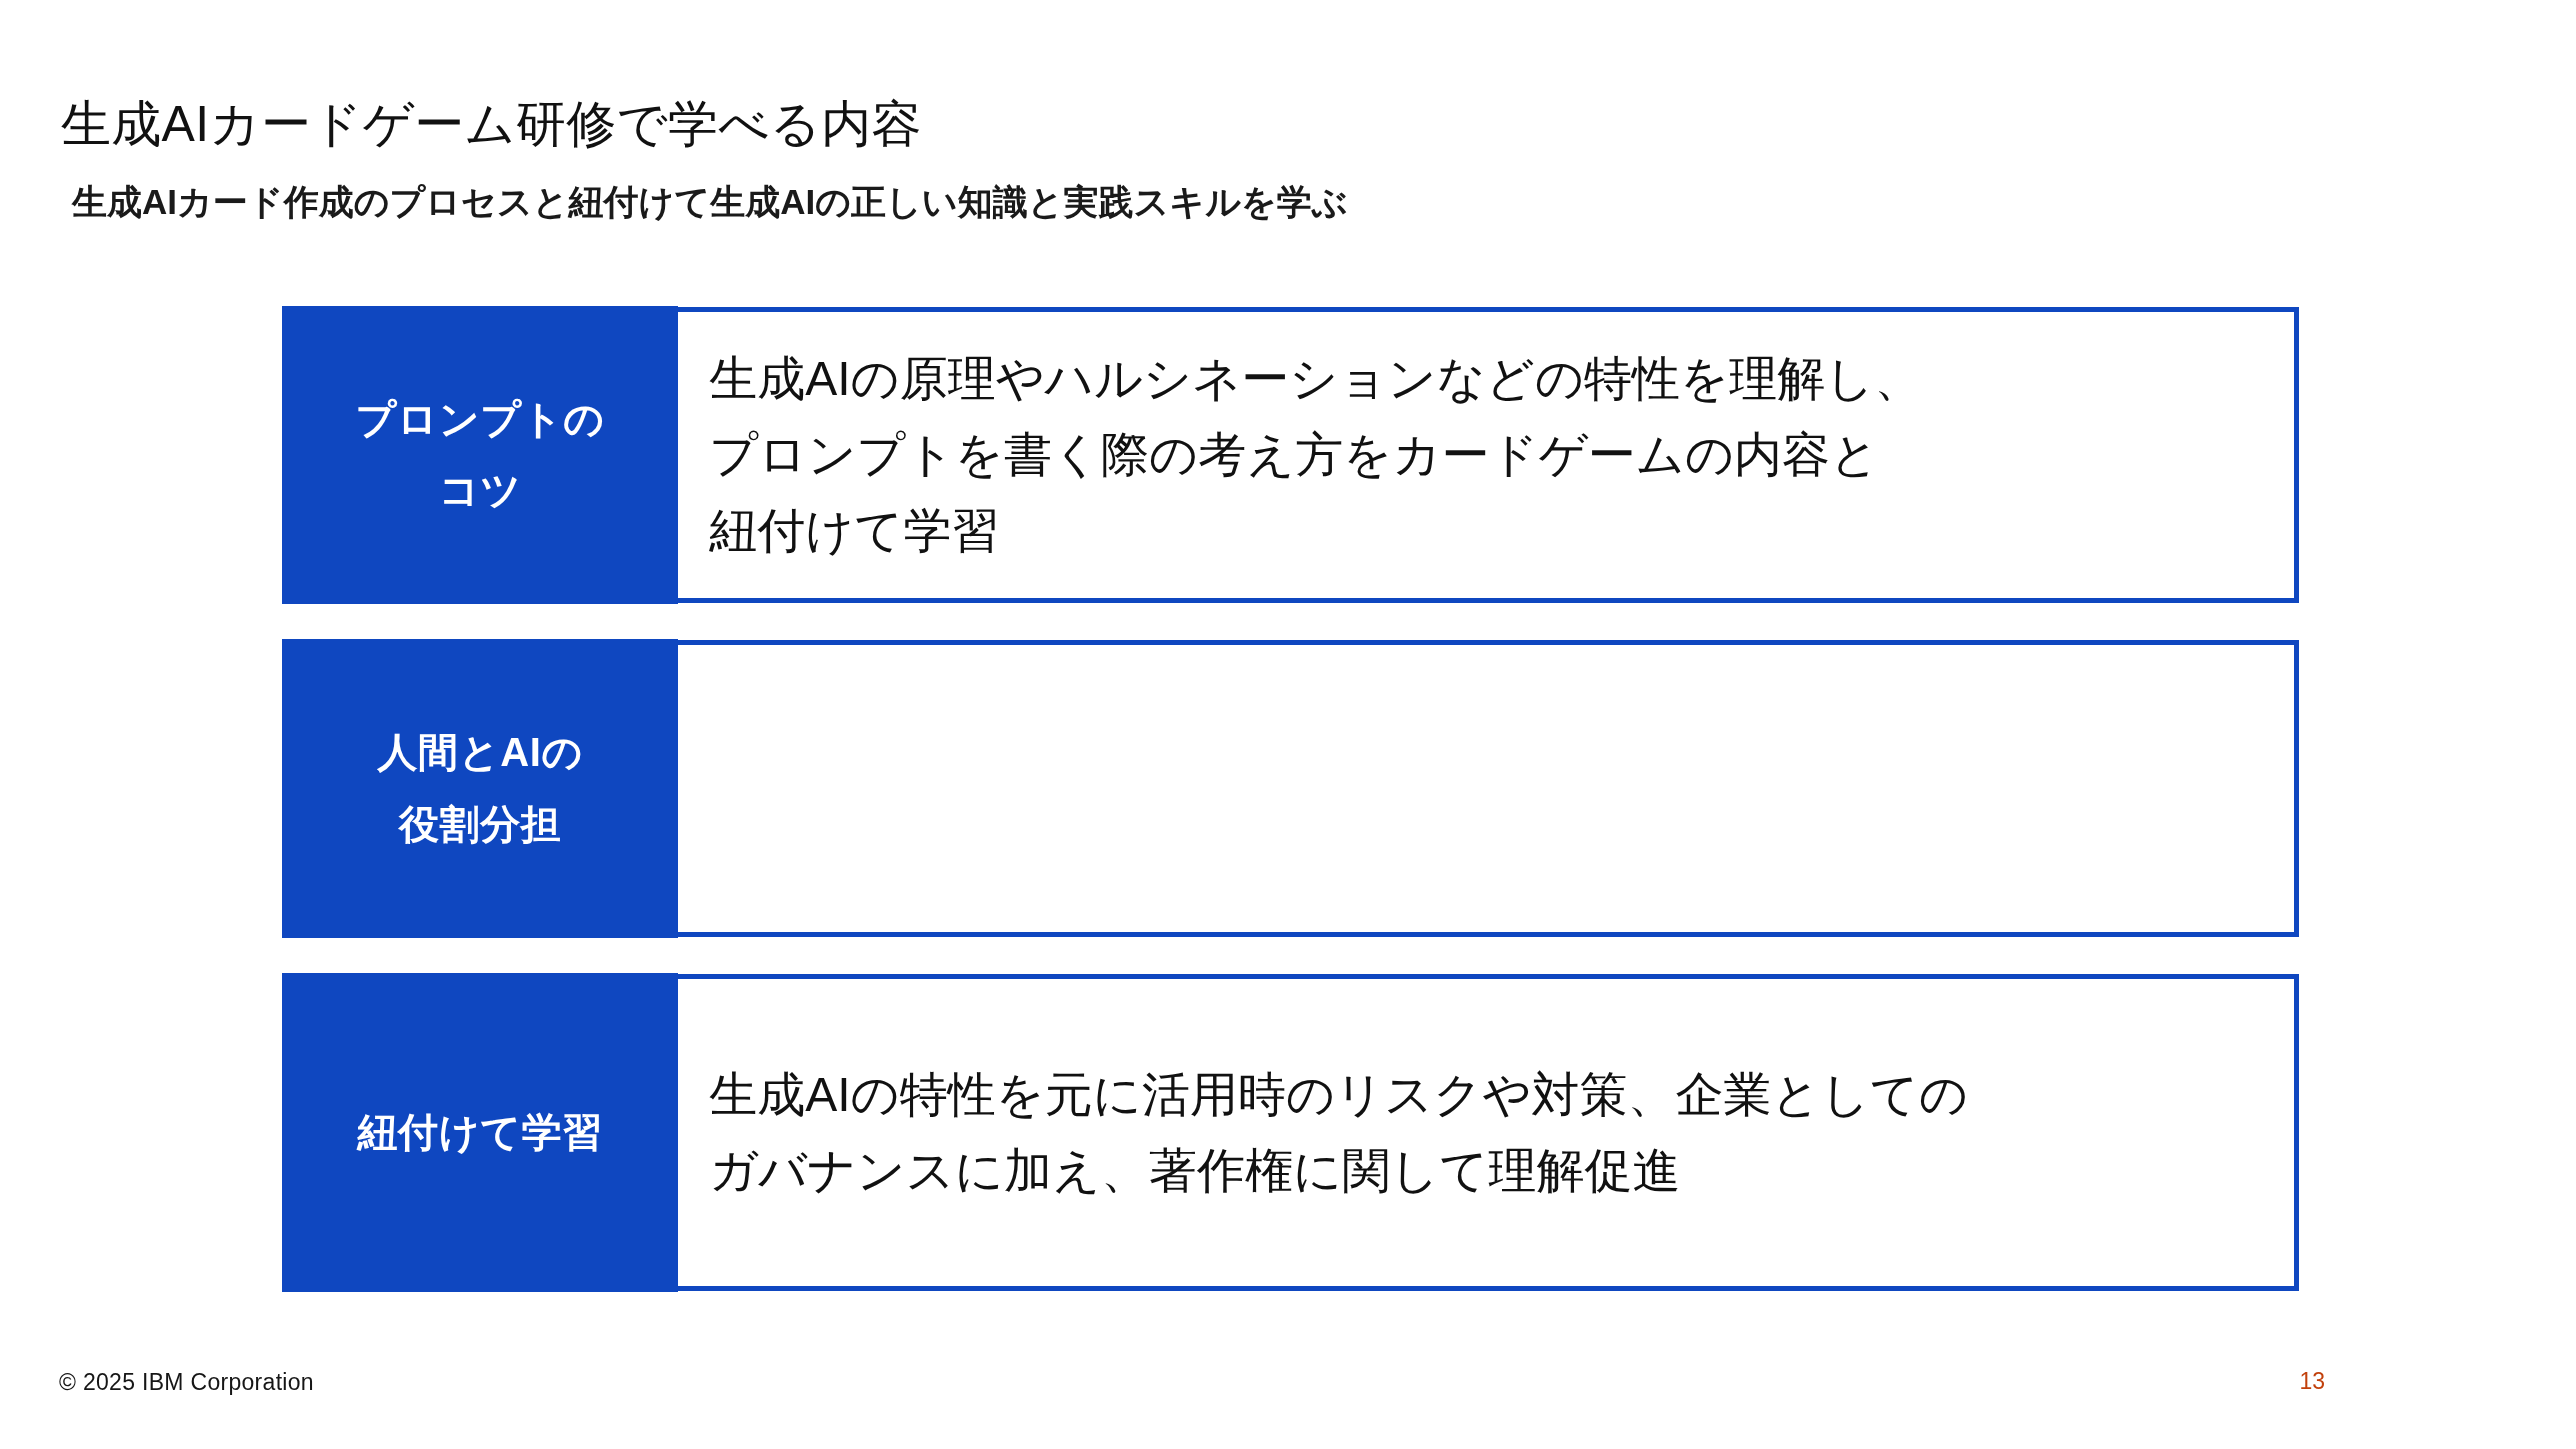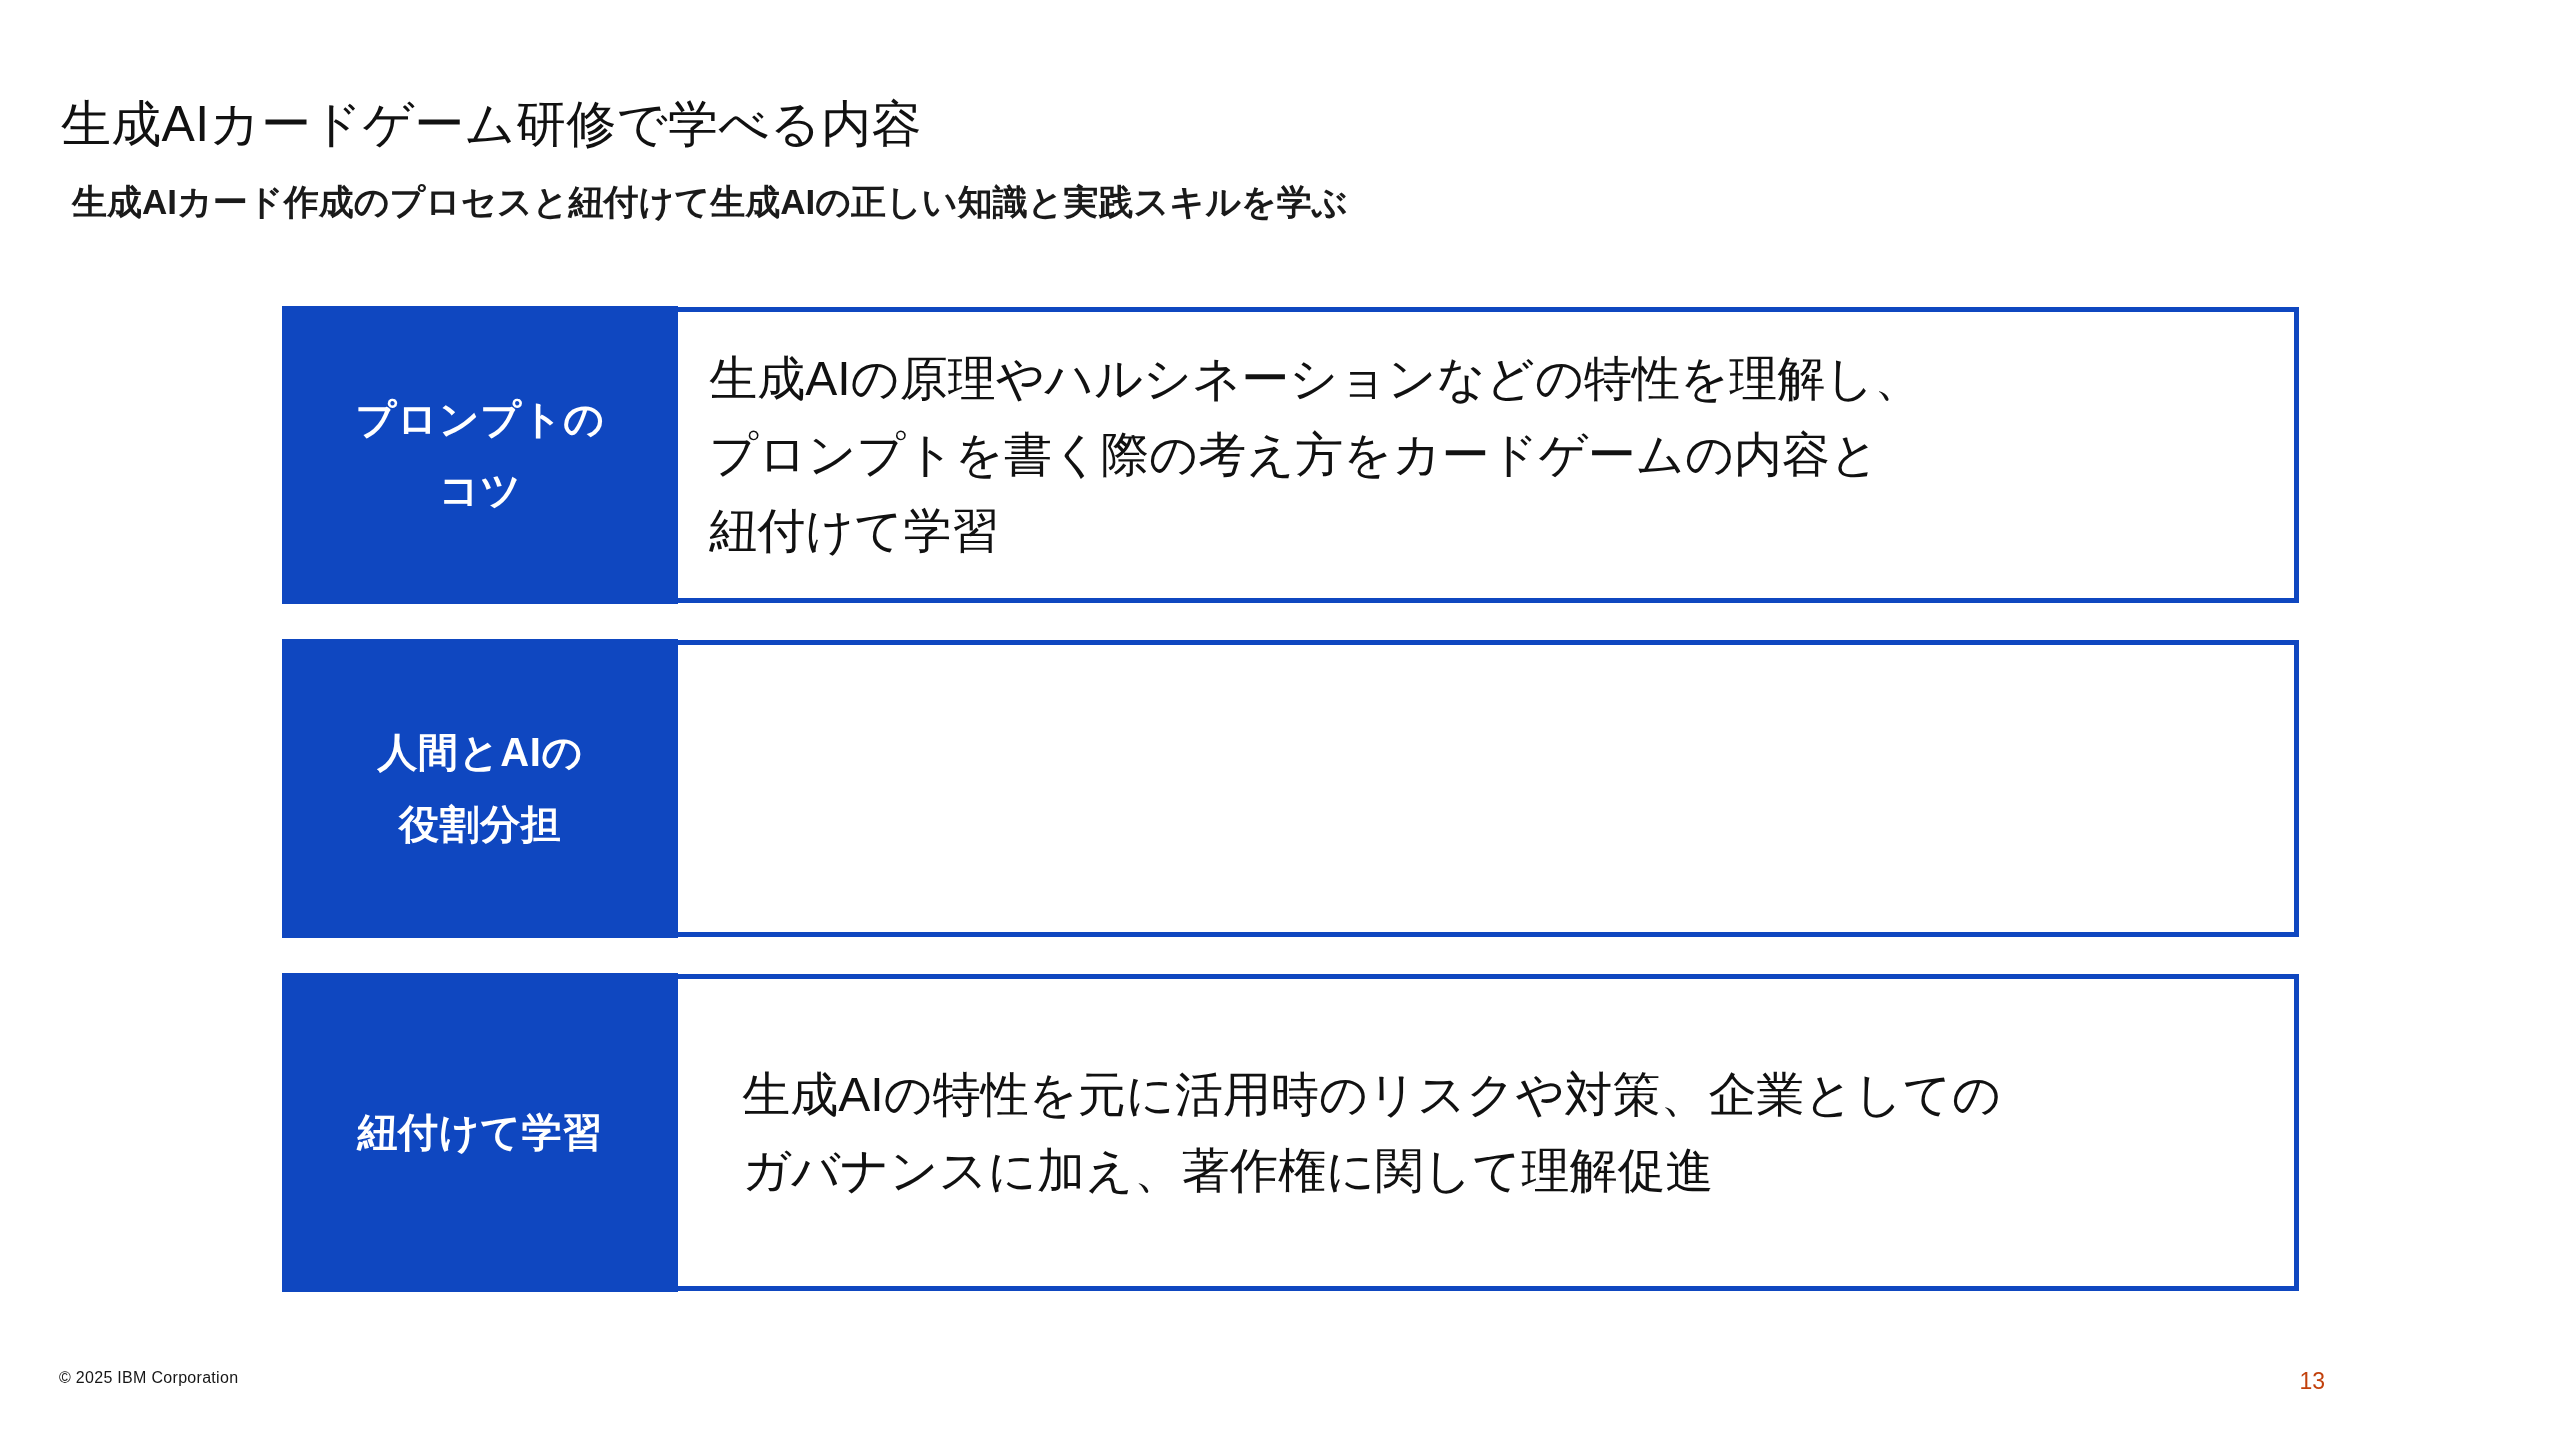--- a/index.html
+++ b/index.html
@@ -56,21 +56,20 @@
     box-sizing: border-box;
     display: flex;
     align-items: stretch;
     width: 2016px;
     border: 5.8px solid #0f47c0;
     background: #ffffff;
   }
 
   .card + .card {
     margin-top: 37px;
-    gap: 33px;
   }
 
   .card-1 { height: 296px; justify-content: flex-end; }
   .card-2 { height: 297px; }
   .card-3 { height: 317px; }
 
   .card-label {
     flex: 0 0 396px;
     box-sizing: border-box;
     background: #0f47c0;
@@ -99,21 +98,21 @@
     color: #111111;
   }
 
   .card-body-text { display: block; }
 
   
   .footer-copyright {
     position: absolute;
     left: 59px;
     top: 1369px;
-    font-size: 16px;
+    font-size: 23px;
     font-weight: 400;
     color: #161616;
     letter-spacing: 0.3px;
   }
 
   .footer-pagenum {
     position: absolute;
     right: 55px;
     top: 1368px;
     font-size: 23px;

